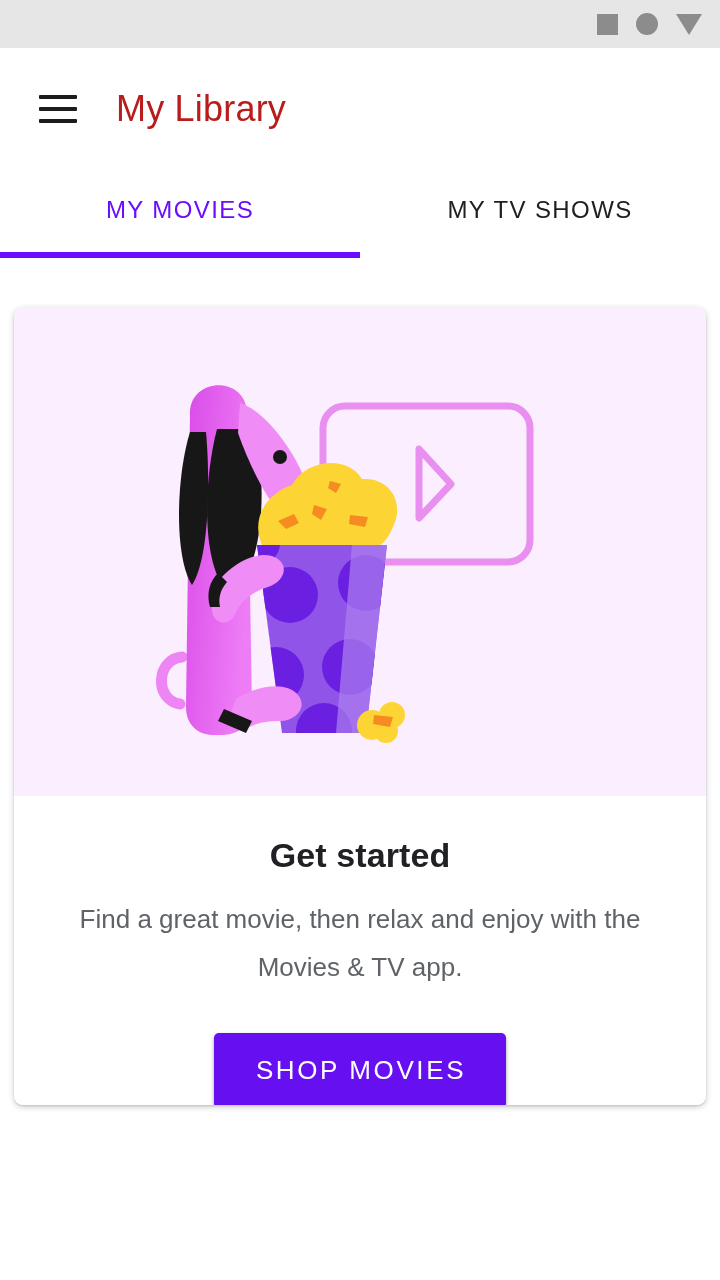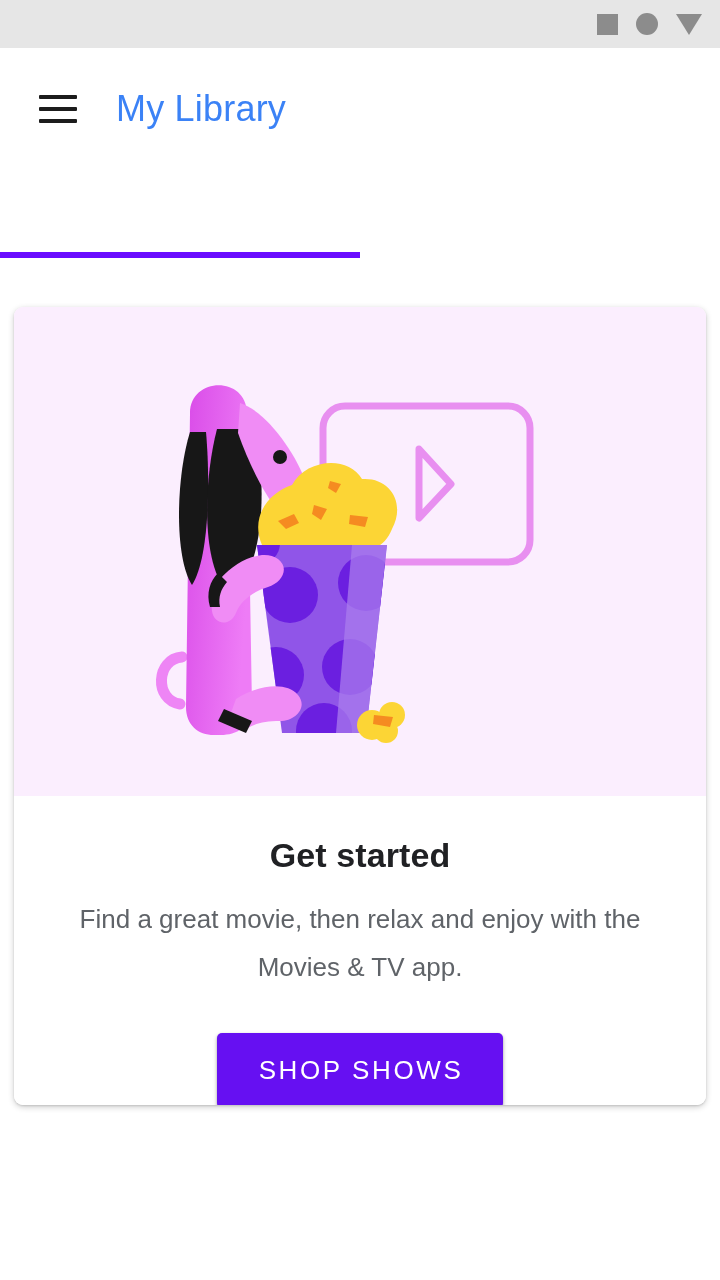--- a/index.html
+++ b/index.html
@@ -71,21 +71,21 @@
   .menu-button .bar {
     width: 38px;
     height: 4px;
     background: #1c1c1c;
     border-radius: 1px;
   }
   .app-title {
     margin-left: 30px;
     font-size: 36px;
     font-weight: 400;
-    color: #3b82f6;
+    color: #b91c1c;
     letter-spacing: 0.2px;
   }
 
   
   .tab-bar {
     position: absolute;
     top: 170px; left: 0;
     width: 720px;
     height: 88px;
     background: #ffffff;
@@ -193,20 +193,24 @@
   <div class="app-bar">
     <div class="menu-button">
       <div class="bar"></div>
       <div class="bar"></div>
       <div class="bar"></div>
     </div>
     <div class="app-title">My Library</div>
   </div>
 
   <div class="tab-divider"></div>
+  <div class="tab-bar">
+    <div class="tab active">MY MOVIES</div>
+    <div class="tab inactive">MY TV SHOWS</div>
+  </div>
   <div class="tab-indicator"></div>
 
   <div class="card">
 
     <div class="illustration">
       <svg viewBox="0 0 692 489" xmlns="http://www.w3.org/2000/svg">
         <defs>
           <linearGradient id="bodyGrad" x1="0" y1="0" x2="1" y2="0.4">
             <stop offset="0%" stop-color="#D94BE8"></stop>
             <stop offset="100%" stop-color="#EE7CF6"></stop>
@@ -261,17 +265,17 @@
         <path d="M196,300 C192,286 196,274 204,266 l9,9 c-6,7 -9,15 -7,25 z" fill="#171717"></path>
 
         <path d="M222,392 C244,378 272,374 284,388 C294,400 282,414 266,414 C248,414 236,418 230,424 L214,414 Z" fill="#F08CF5"></path>
         <path d="M210,402 l28,12 l-6,12 l-28,-12 z" fill="#171717"></path>
       </svg>
     </div>
 
     <div class="card-body">
       <div class="card-title">Get started</div>
       <div class="card-desc">Find a great movie, then relax and enjoy with the Movies &amp; TV app.</div>
-      <button class="shop-button">SHOP SHOWS</button>
+      <button class="shop-button">SHOP MOVIES</button>
     </div>
 
   </div>
 </div>
 
 </body></html>

